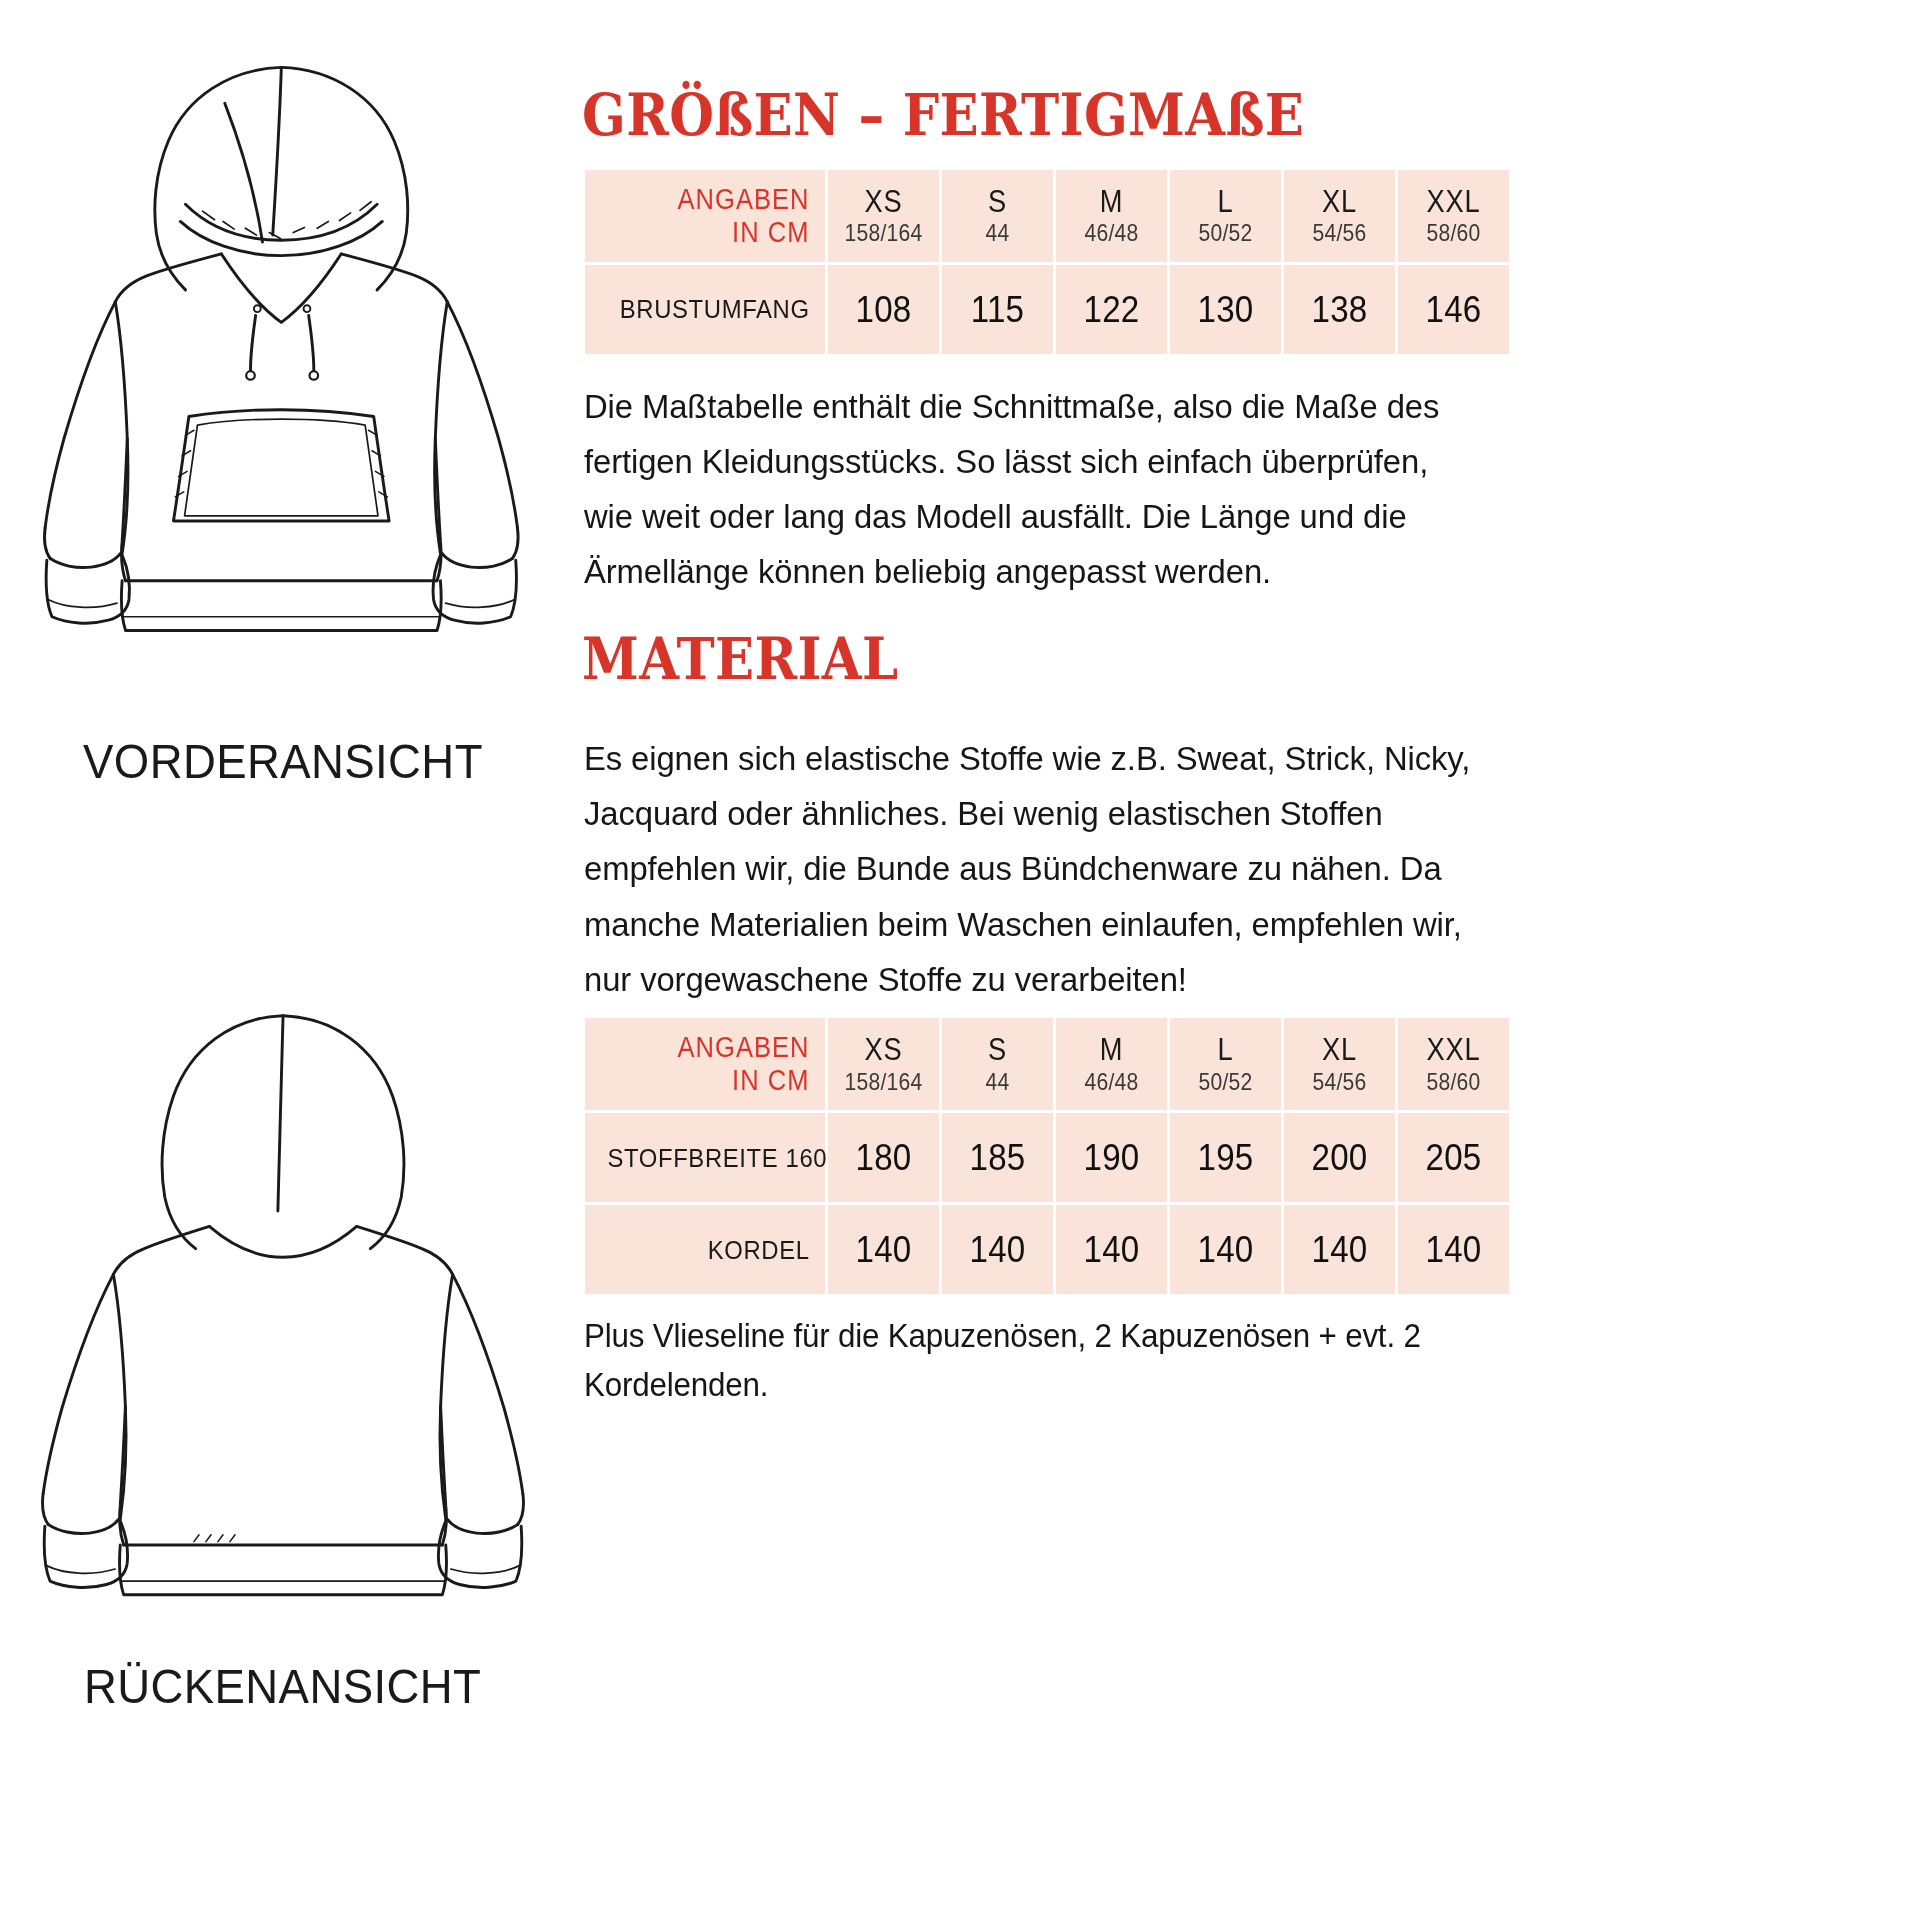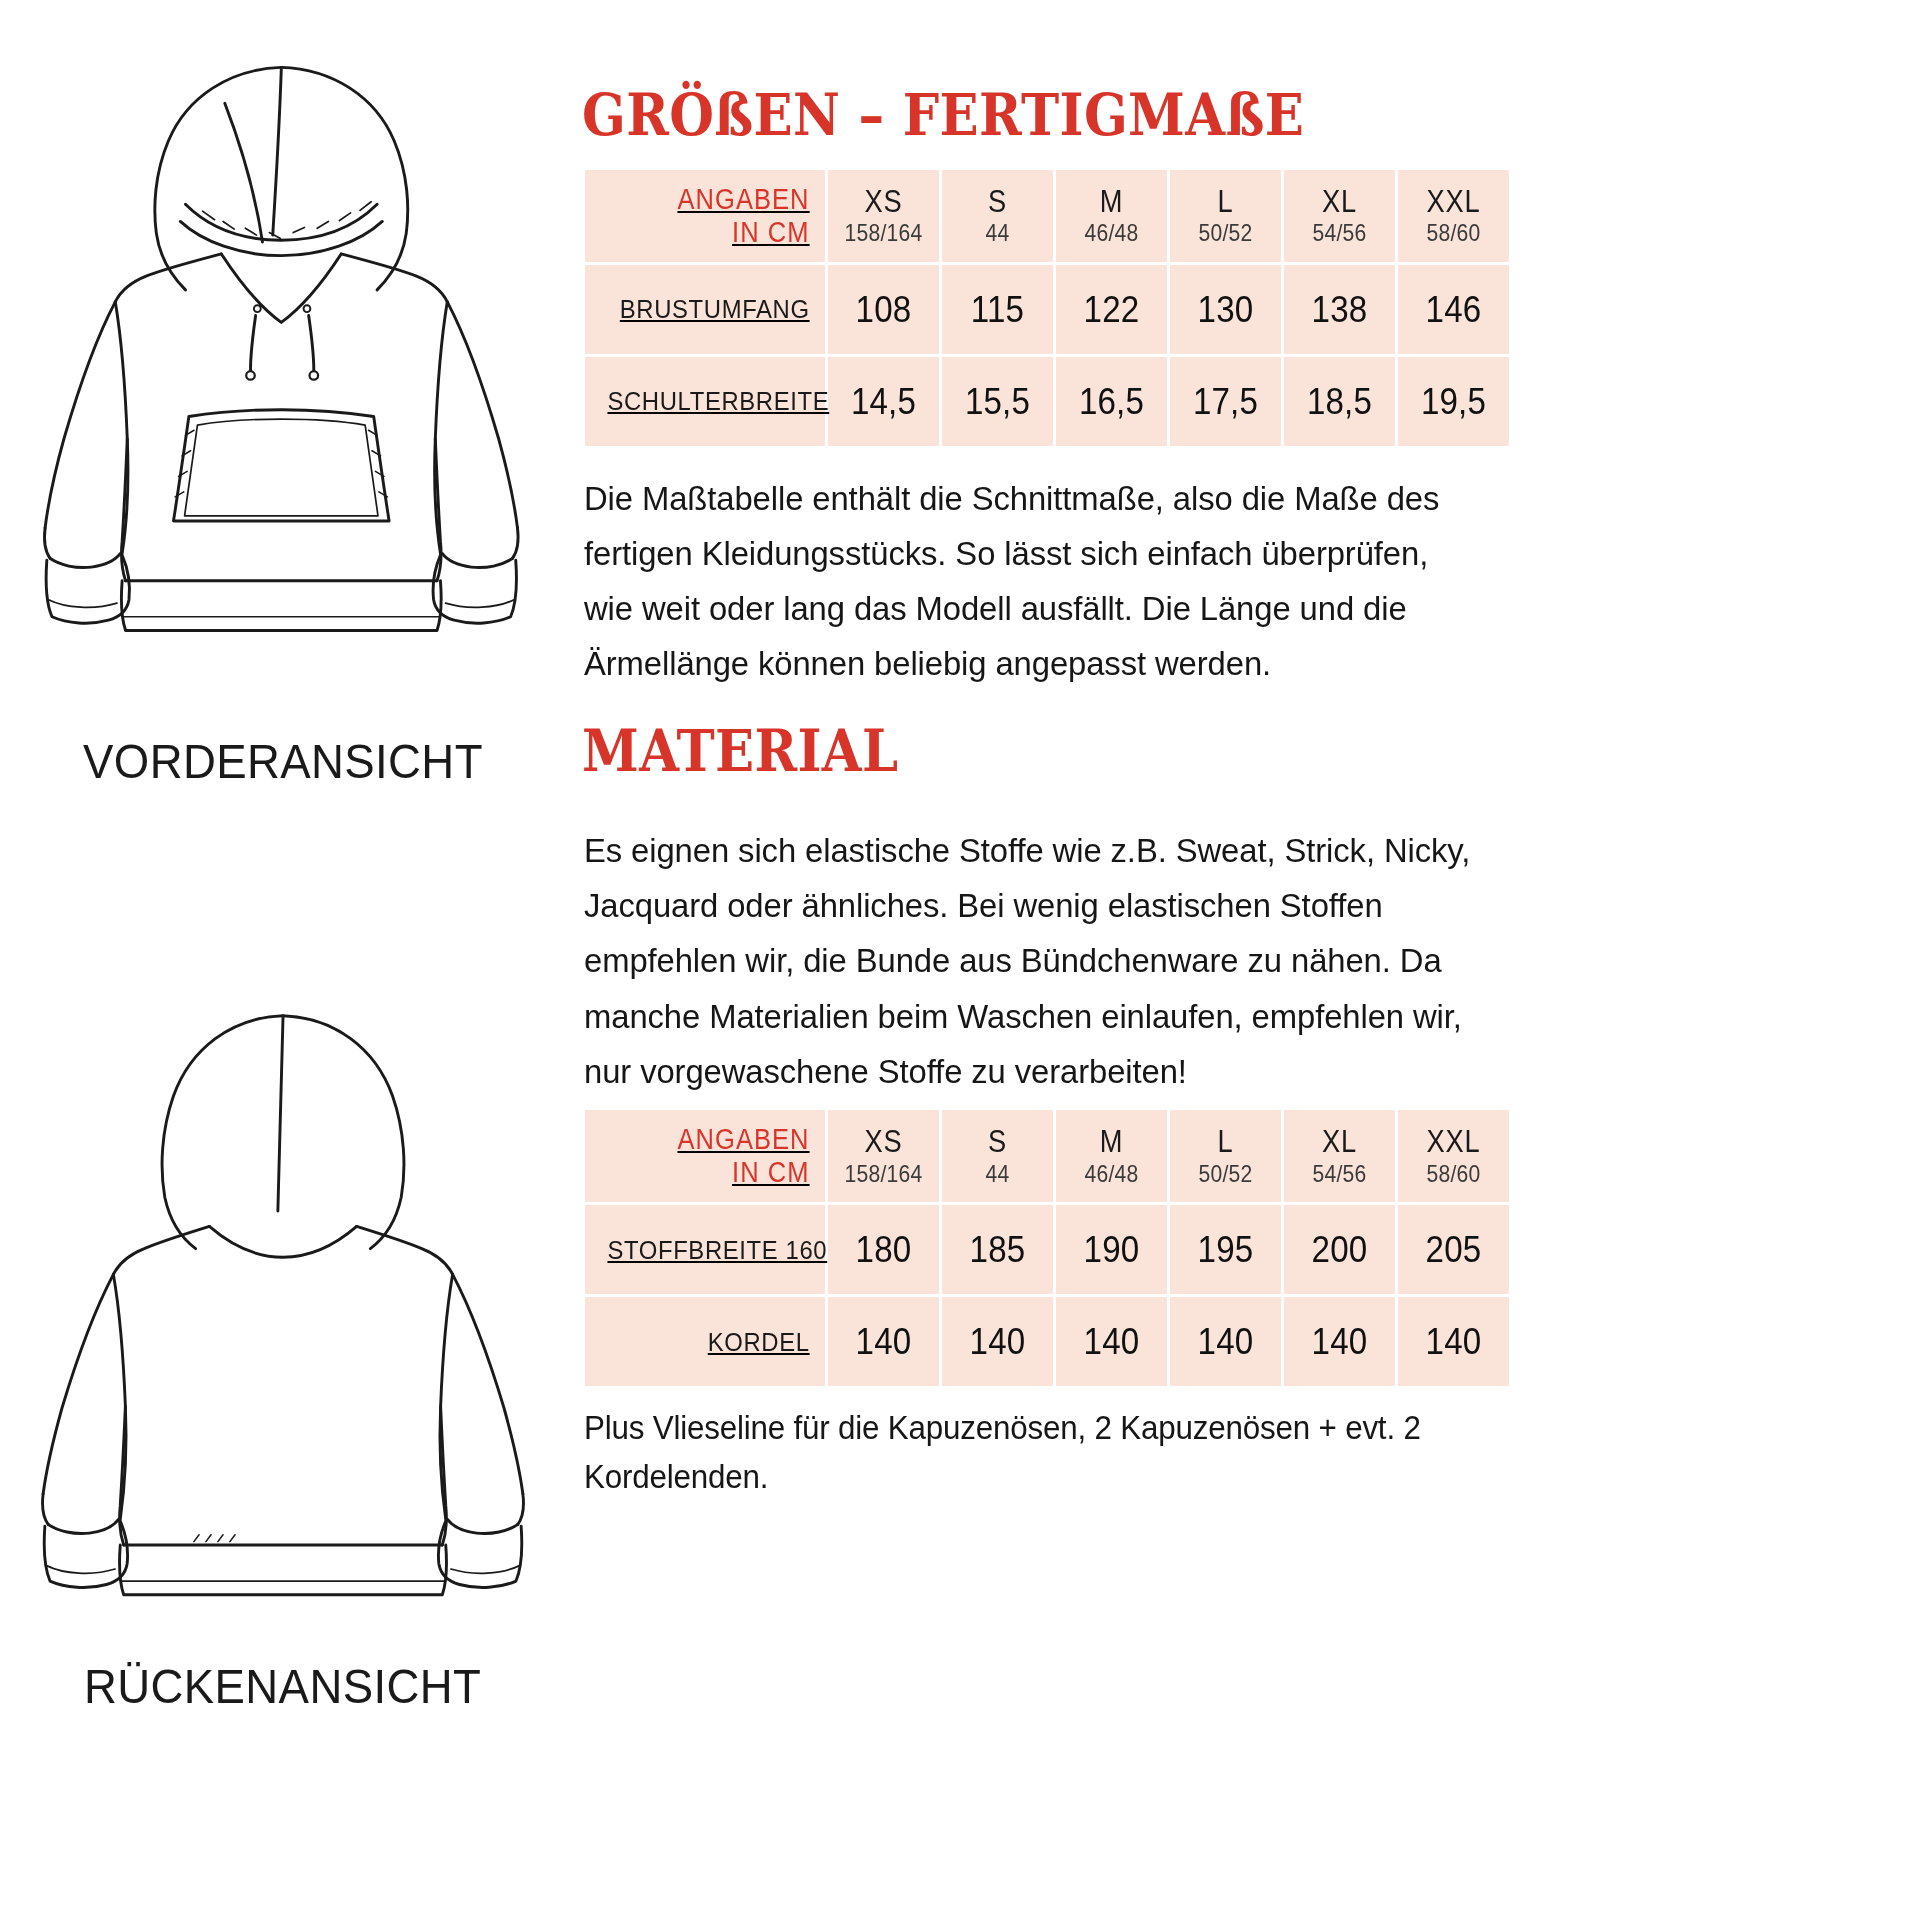--- a/index.html
+++ b/index.html
@@ -83,21 +83,20 @@
   }
   table.size-table td {
     background: #fae4da;
     padding: 0;
     vertical-align: middle;
     text-align: center;
   }
   table.size-table td.label-cell {
     text-align: right;
     padding-right: 15.4px;
-    text-decoration: underline;
   }
 
   col.c-label { width: 240px; }
   col.c-size  { width: 111px; }
 
   
   .hdr-row td { height: 92px; }
   .hdr-label-main {
     display: block;
     color: #d8352a;
@@ -355,43 +354,20 @@
               <span class="cell-val">130</span>
             </td>
           <td>
               <span class="cell-val">138</span>
             </td>
           <td>
               <span class="cell-val">146</span>
             </td>
         </tr>
 
-        <tr class="data-row">
-          <td class="label-cell">
-            <span class="row-label">SCHULTERBREITE</span>
-          </td>
-          <td>
-              <span class="cell-val">14,5</span>
-            </td>
-          <td>
-              <span class="cell-val">15,5</span>
-            </td>
-          <td>
-              <span class="cell-val">16,5</span>
-            </td>
-          <td>
-              <span class="cell-val">17,5</span>
-            </td>
-          <td>
-              <span class="cell-val">18,5</span>
-            </td>
-          <td>
-              <span class="cell-val">19,5</span>
-            </td>
-        </tr>
 
 
       </tbody>
     </table>
 
     <p class="body-text">Die Maßtabelle enthält die Schnittmaße, also die Maße des fertigen Kleidungsstücks. So lässt sich einfach überprüfen, wie weit oder lang das Modell ausfällt. Die Länge und die Ärmellänge  können beliebig angepasst werden.</p>
 
     <h1 class="section-title material-title">MATERIAL</h1>
 
     <p class="body-text">Es eignen sich elastische Stoffe wie z.B.  Sweat, Strick, Nicky, Jacquard oder ähnliches. Bei wenig elastischen Stoffen empfehlen wir, die Bunde aus Bündchenware zu nähen. Da manche Materialien beim Waschen einlaufen, empfehlen wir, nur vorgewaschene Stoffe zu verarbeiten!</p>

